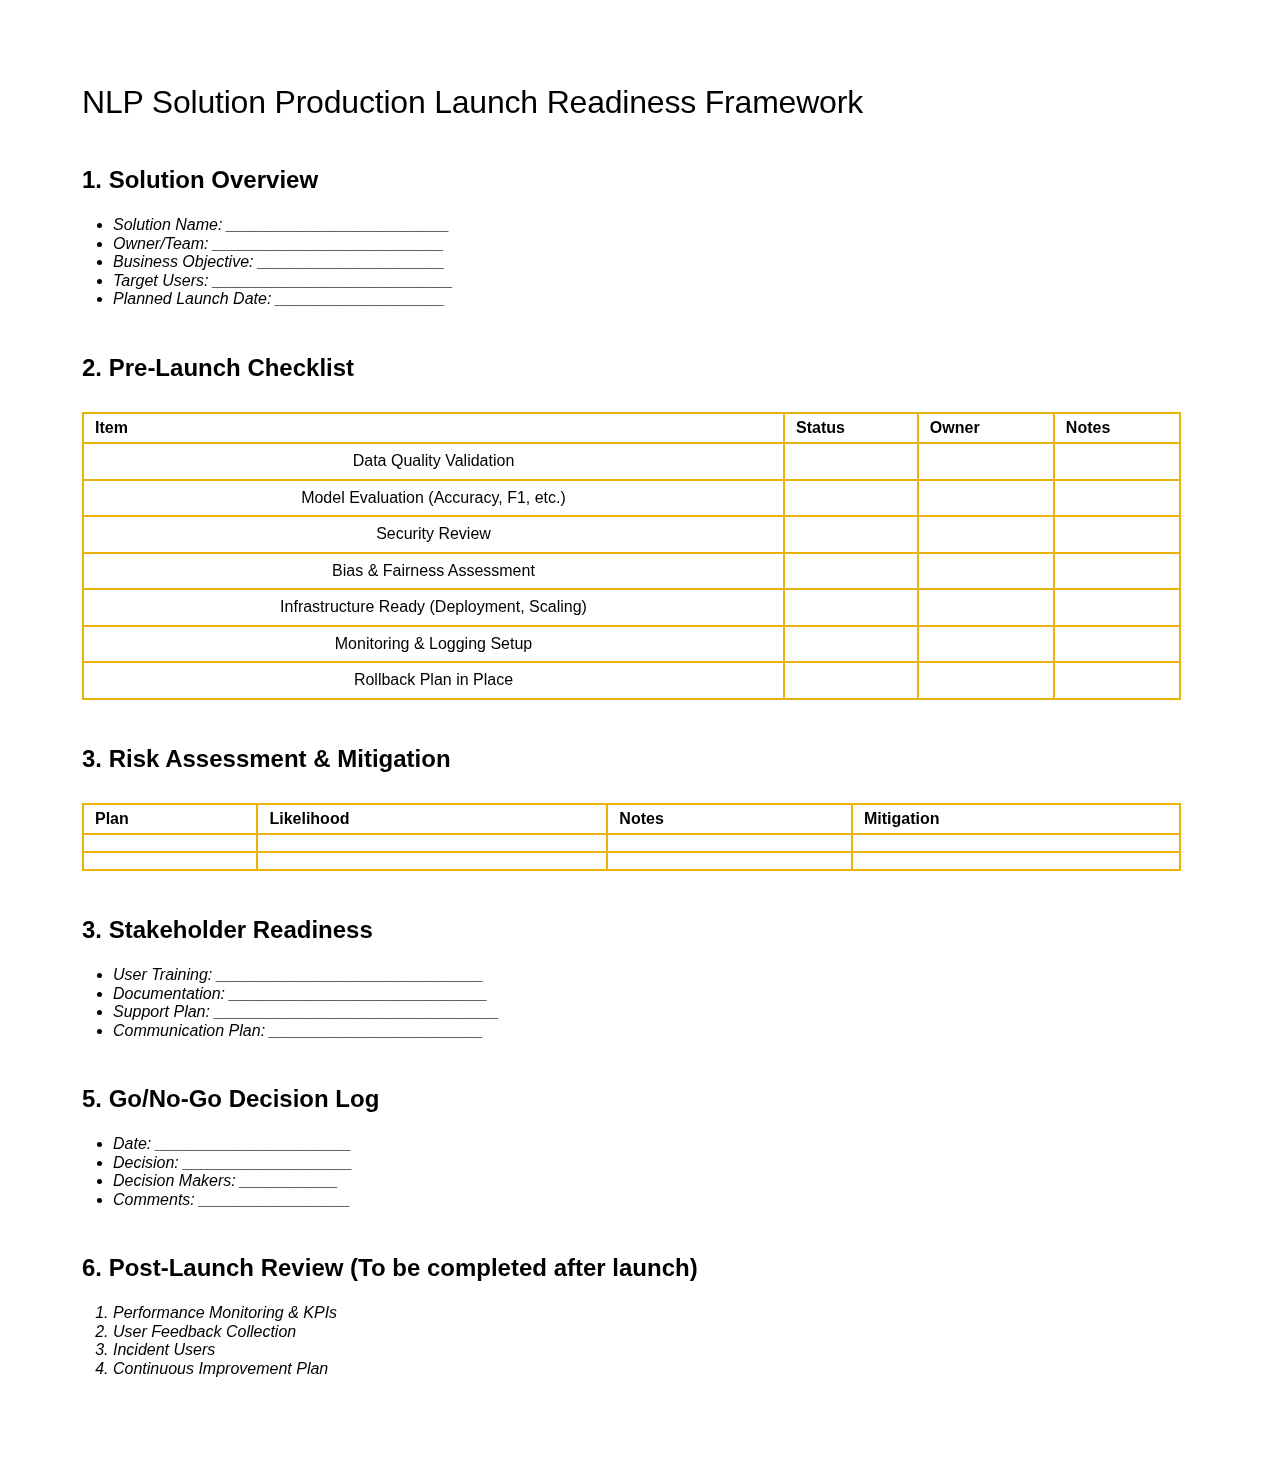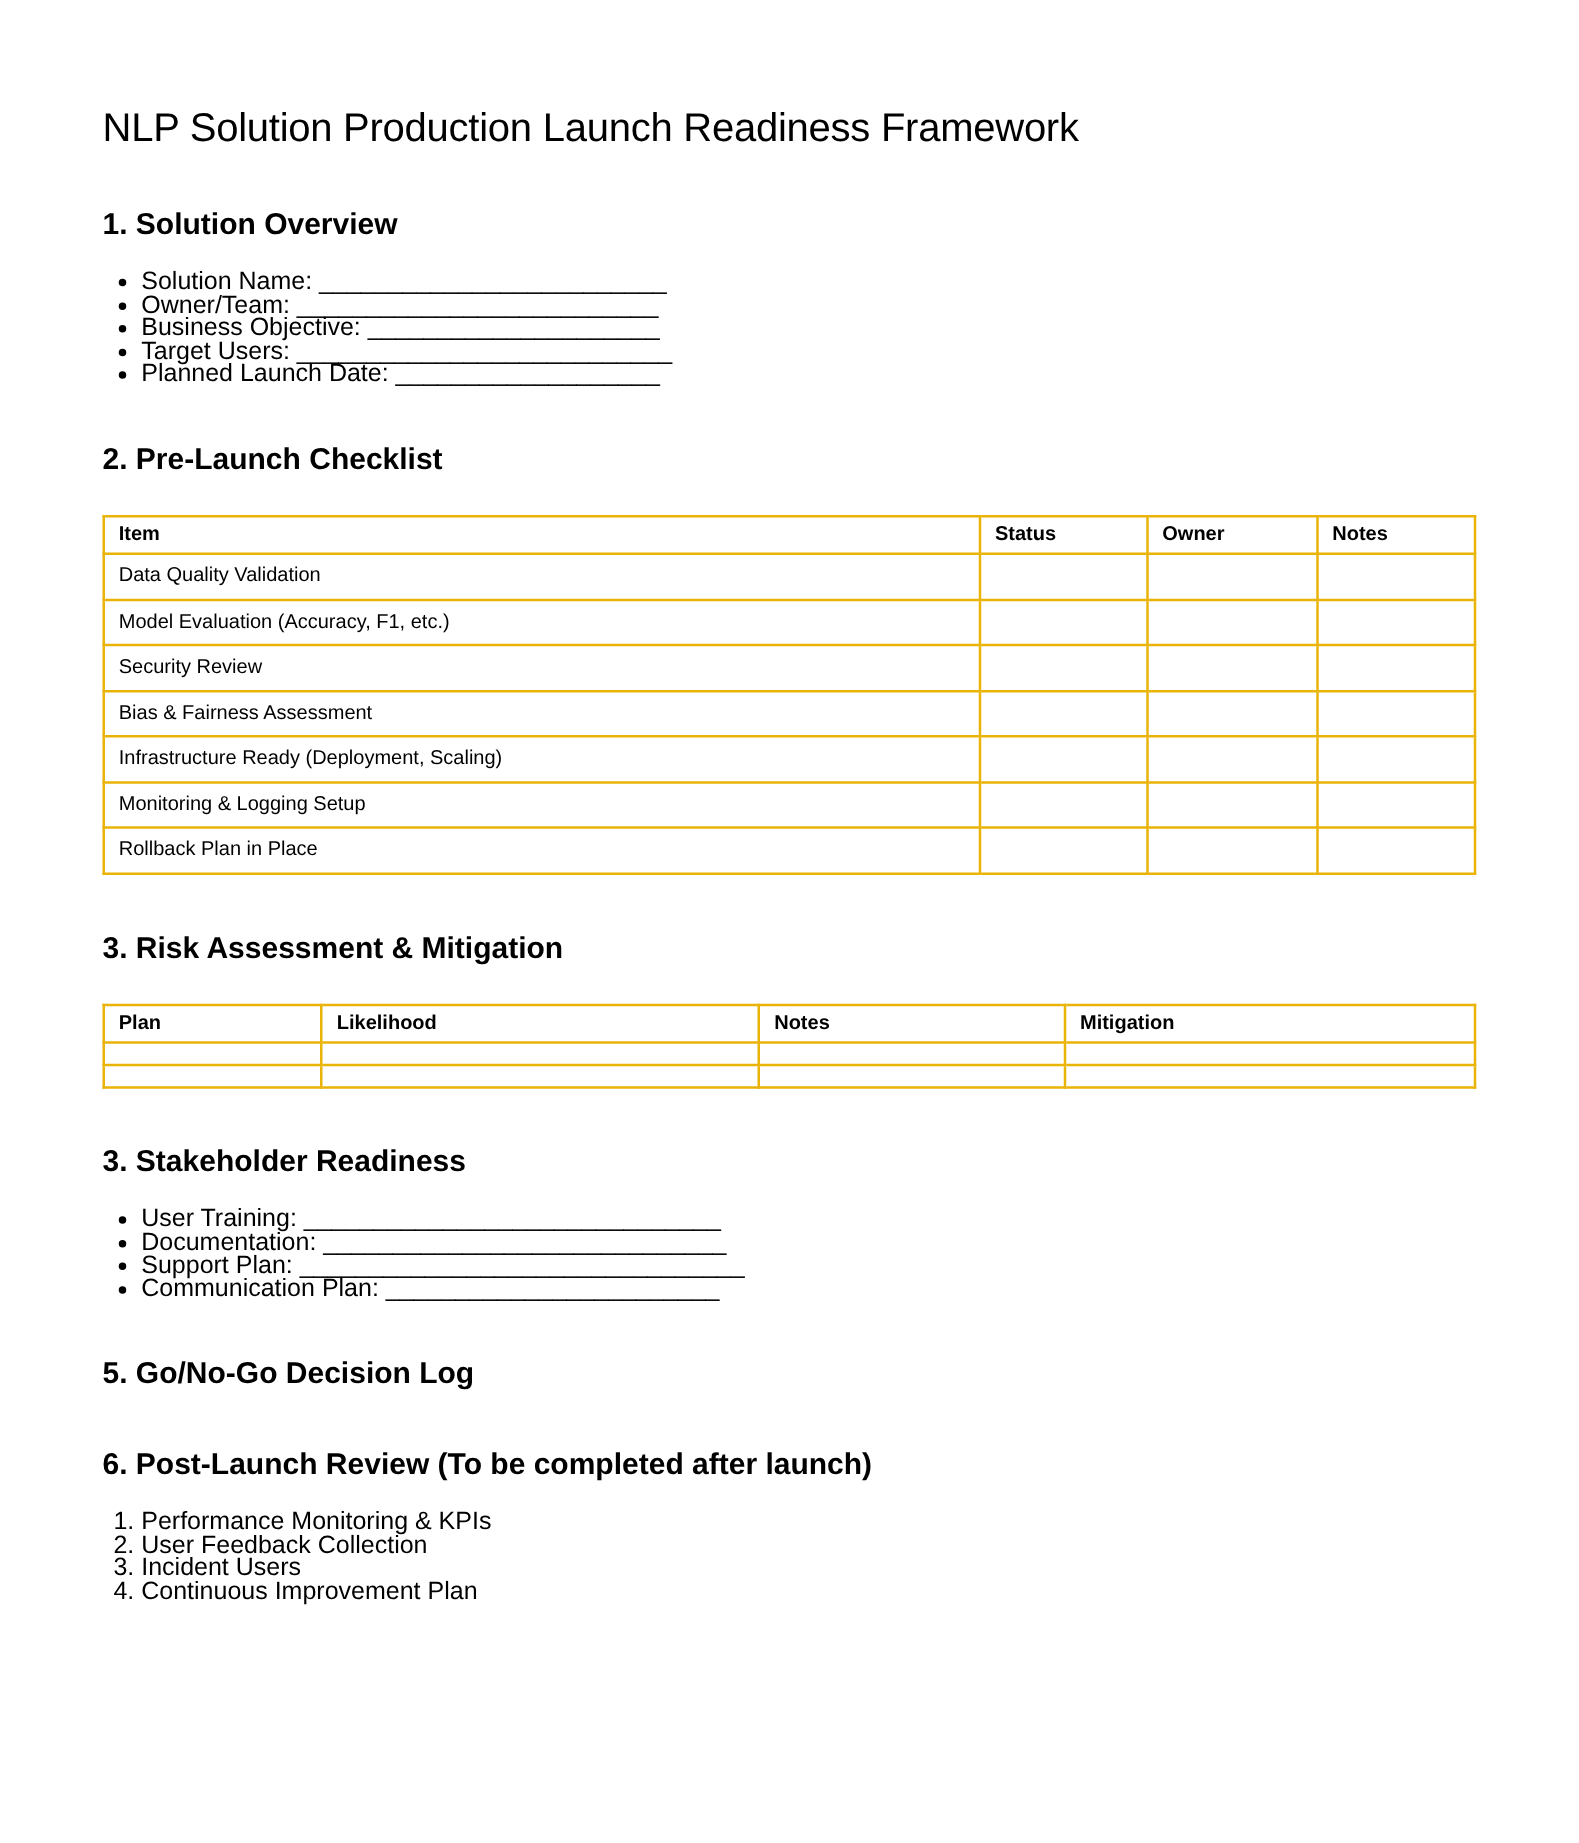--- a/index.html
+++ b/index.html
@@ -24,40 +24,41 @@
   }
   h2.sec-heading {
     font-size: 24px;
     font-weight: bold;
     line-height: 28px;
     margin: 45px 0 0 0;
   }
   ul.blank-list, ol.num-list {
     margin: 22px 0 0 0;
     padding-left: 31px;
-    font-size: 20px;
+    font-size: 16px;
     line-height: 18.5px;
+    font-style: italic;
   }
   ul.blank-list li, ol.num-list li { margin: 0; padding: 0; }
   table.doc-table {
     border-collapse: collapse;
     width: 100%;
     margin-top: 30px;
     table-layout: fixed;
   }
   table.doc-table th, table.doc-table td {
     border: 2px solid #eab308;
     text-align: left;
     vertical-align: top;
     font-size: 16px;
     line-height: 18.5px;
     overflow: hidden;
   }
   table.doc-table th { font-weight: bold; padding: 5px 11px; }
-  table.doc-table td { padding: 8px 11px; }
+  table.doc-table td { padding: 8px 11px; text-align: center; }
   table.doc-table td.empty-cell { height: 17px; }
 </style>
 </head>
 <body>
 
 <div class="page">
 
   <h1 class="doc-title">NLP Solution Production Launch Readiness Framework</h1>
 
   <h2 class="sec-heading">1. Solution Overview</h2>
@@ -165,20 +166,26 @@
 
   <h2 class="sec-heading">3. Stakeholder Readiness</h2>
   <ul class="blank-list">
     <li>User Training: ______________________________</li>
     <li>Documentation: _____________________________</li>
     <li>Support Plan: ________________________________</li>
     <li>Communication Plan: ________________________</li>
   </ul>
 
   <h2 class="sec-heading">5. Go/No-Go Decision Log</h2>
+  <ul class="blank-list">
+    <li>Date: ______________________</li>
+    <li>Decision: ___________________</li>
+    <li>Decision Makers: ___________</li>
+    <li>Comments: _________________</li>
+  </ul>
 
   <h2 class="sec-heading">6. Post-Launch Review (To be completed after launch)</h2>
   <ol class="num-list">
     <li>Performance Monitoring &amp; KPIs</li>
     <li>User Feedback Collection</li>
     <li>Incident Users</li>
     <li>Continuous Improvement Plan</li>
   </ol>
 
 </div>

